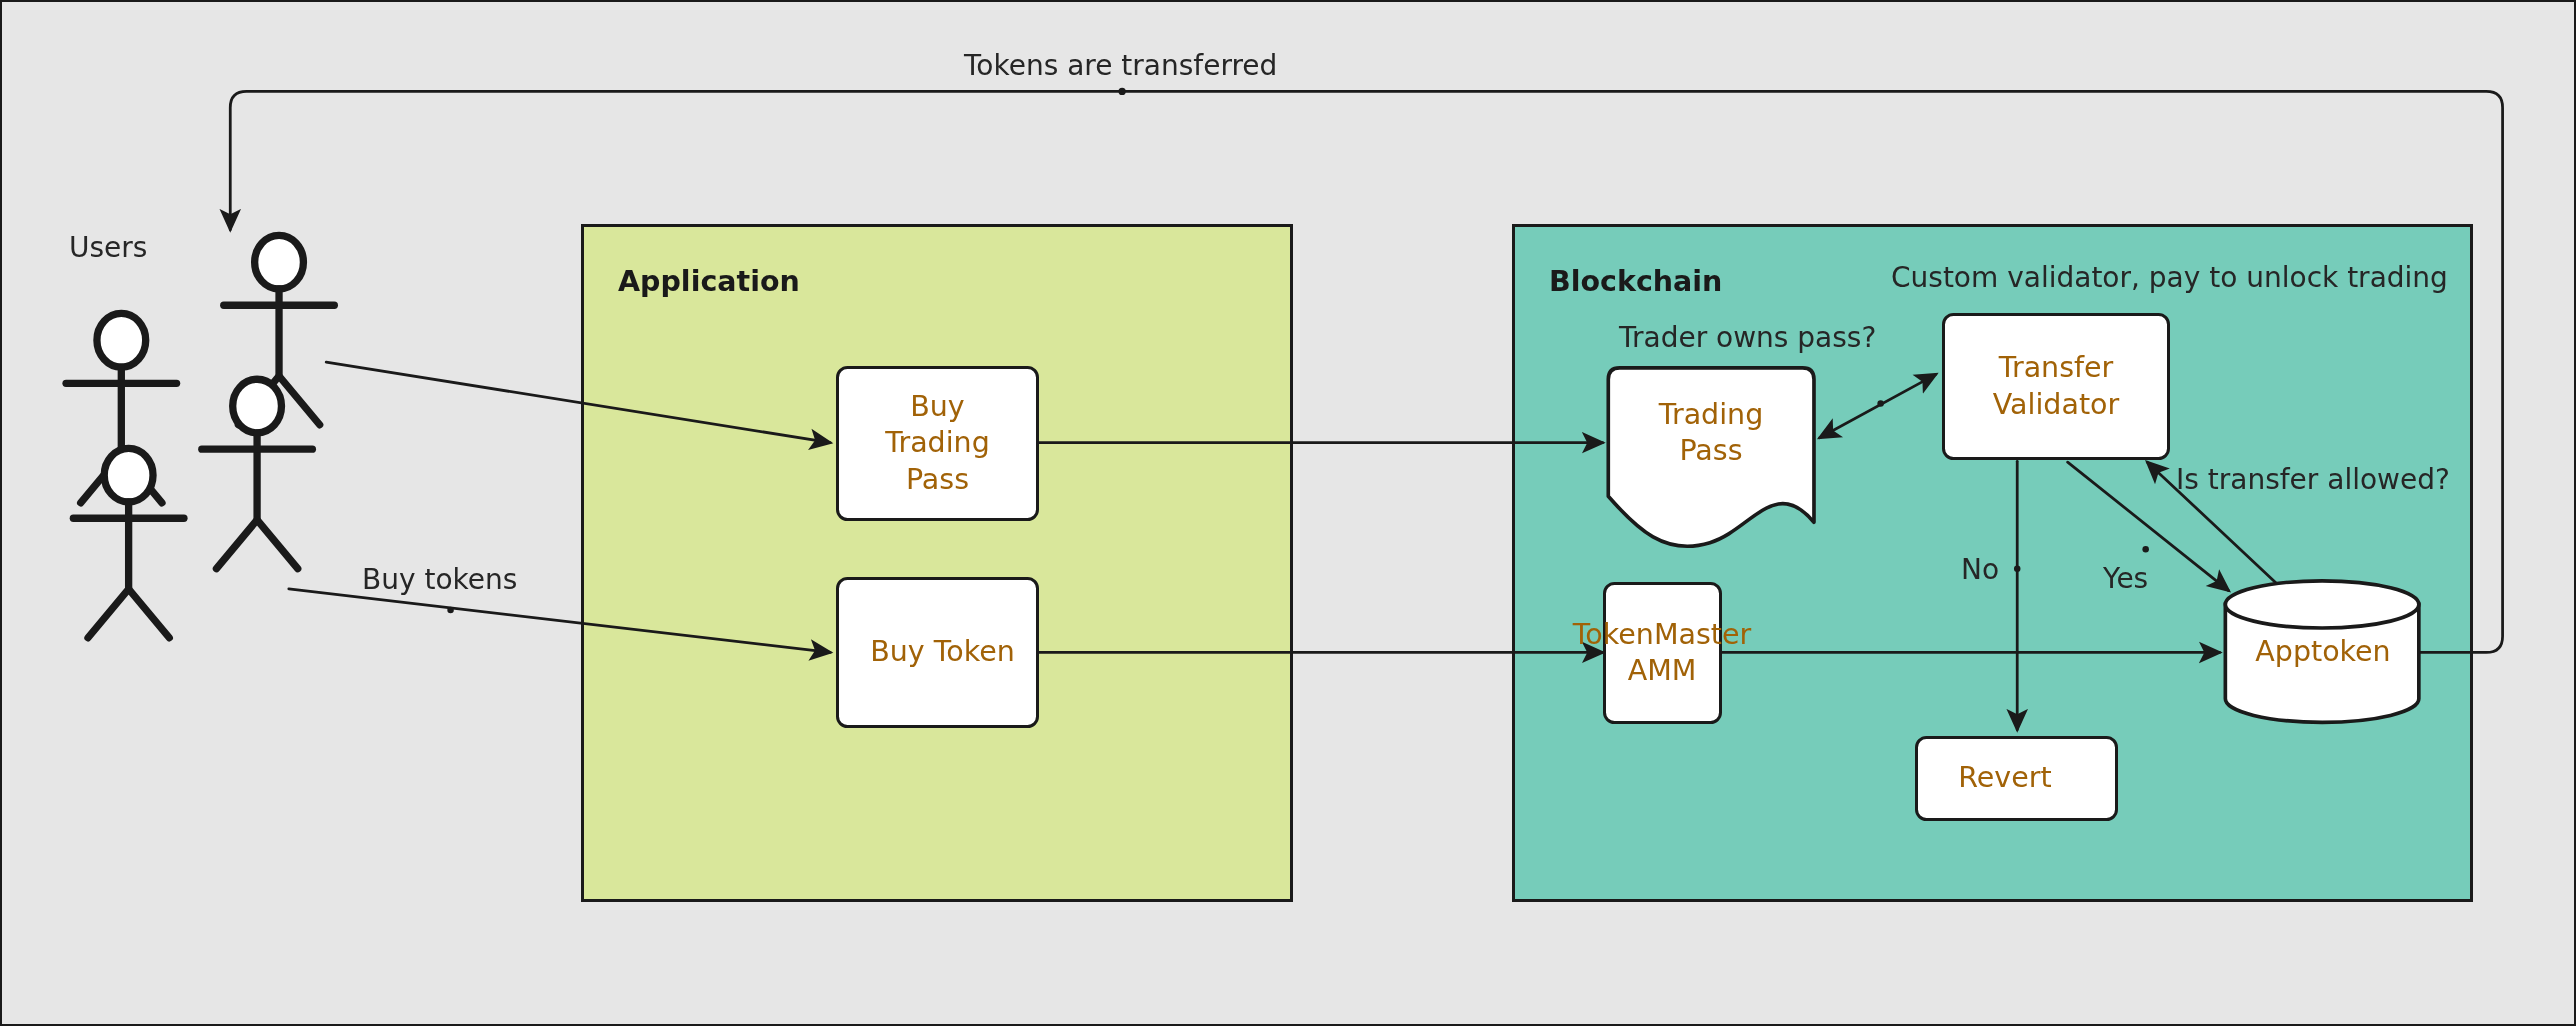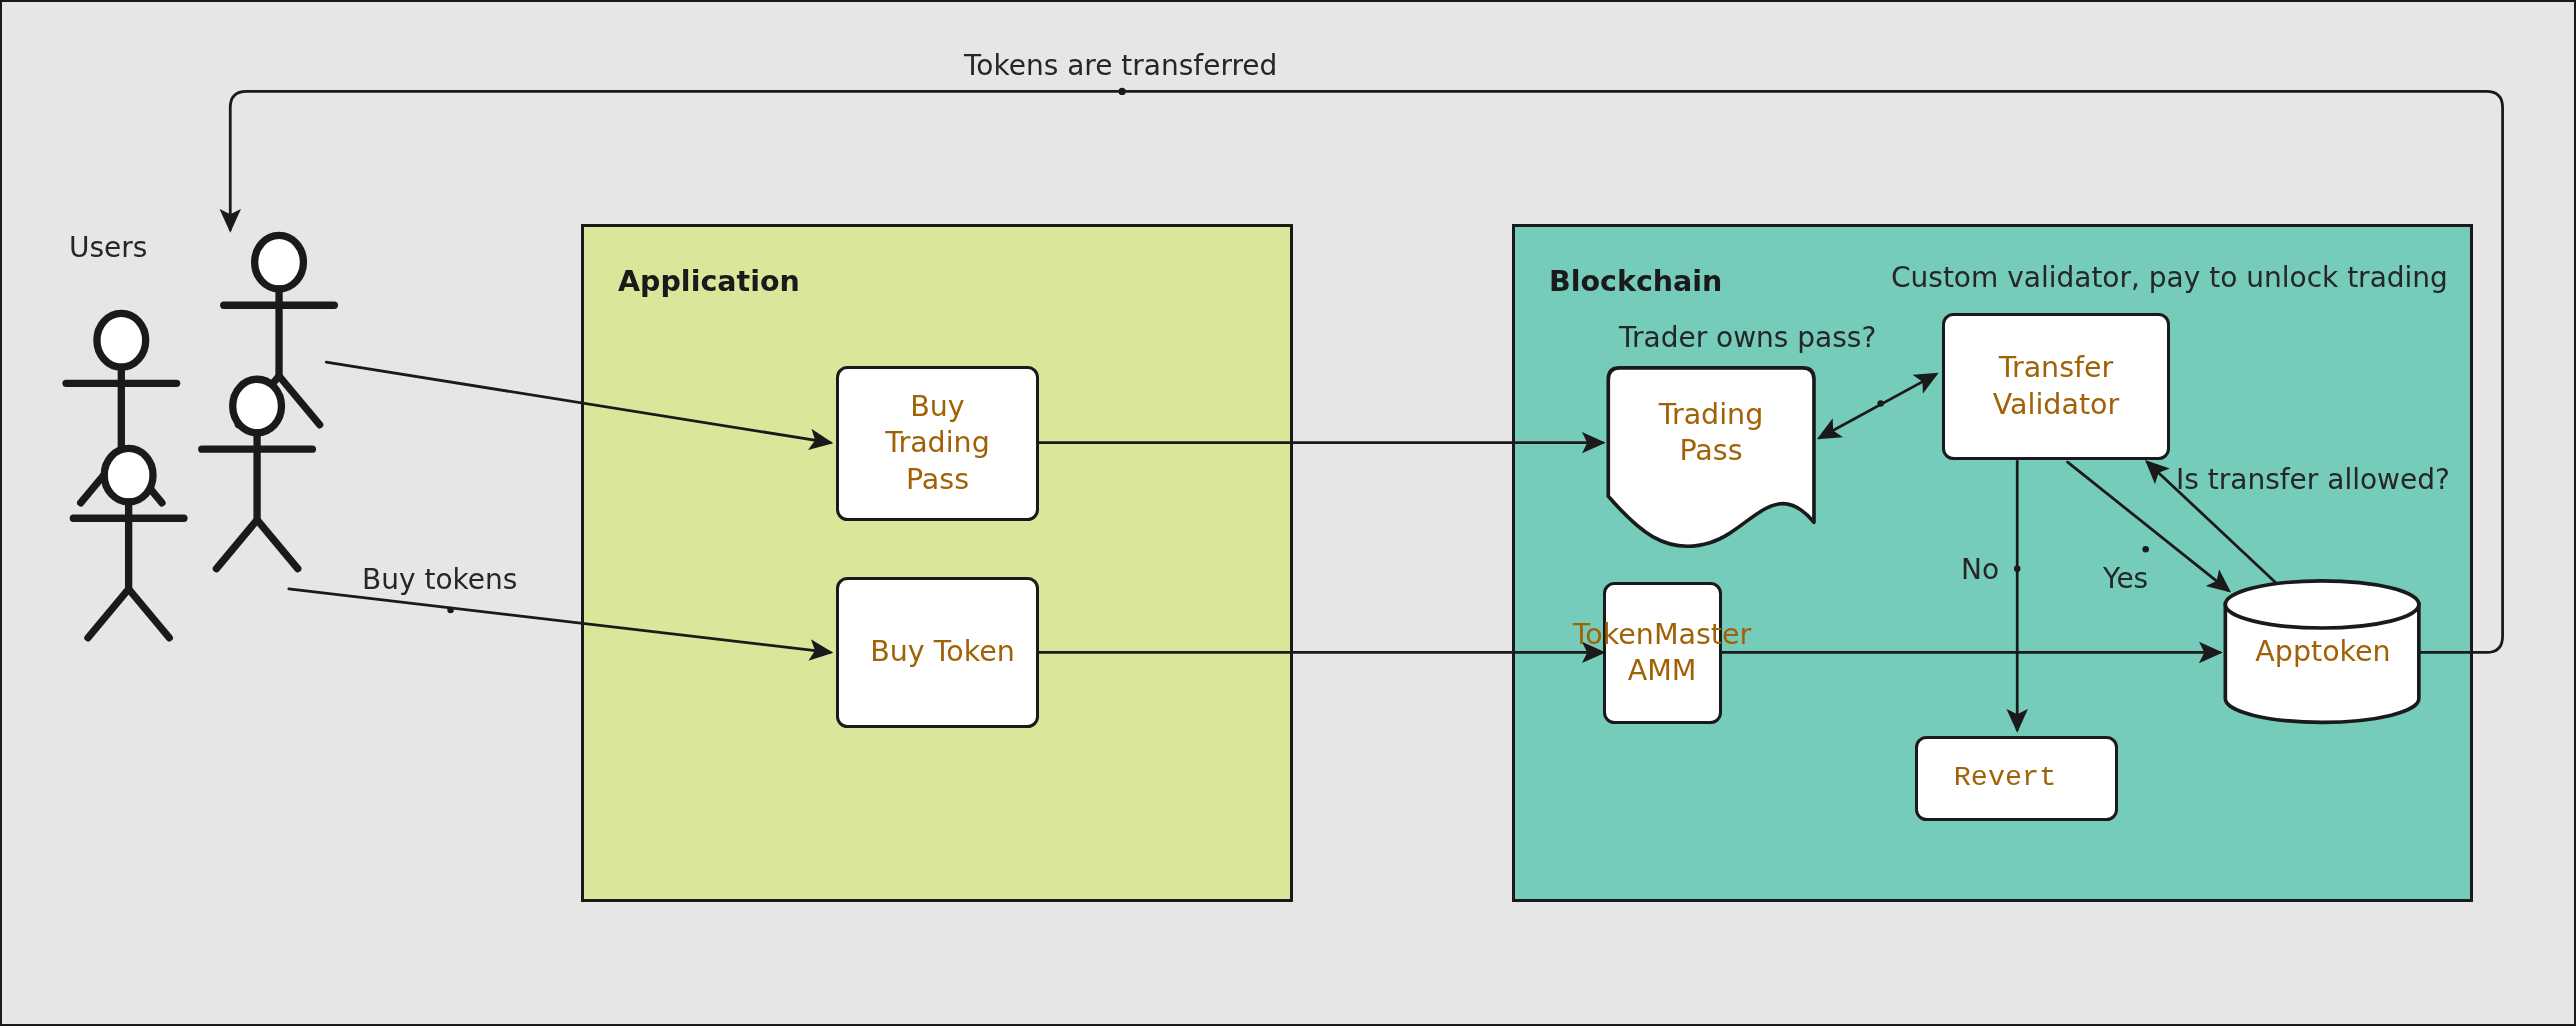--- a/index.html
+++ b/index.html
@@ -178,21 +178,21 @@
 Validator</span>
   </div>
 
   <div class="nodebox" style="left:1601px; top:580px; width:119px; height:142px;"></div>
   <div class="box-label" style="left:1576px; top:580px; width:168px; height:142px;">
     <span style="white-space:pre-line;">TokenMaster
 AMM</span>
   </div>
 
   <div class="nodebox" style="left:1913px; top:734px; width:203px; height:85px;"></div>
-  <div class="box-label" style="left:1913px; top:734px; width:180px; height:85px;font-family:Liberation Mono, monospace;">
+  <div class="box-label" style="left:1913px; top:734px; width:180px; height:85px;">
     <span style="white-space:pre-line;">Revert</span>
   </div>
 
   <div class="box-label" style="left:2224px; top:626px; width:194px; height:49px;">
     <span style="white-space:pre-line;">Apptoken</span>
   </div>
 
   <div class="lbl lbl-bold" style="left:616px; top:263px;">Application</div>
   <div class="lbl lbl-bold" style="left:1547px; top:263px;">Blockchain</div>
 

